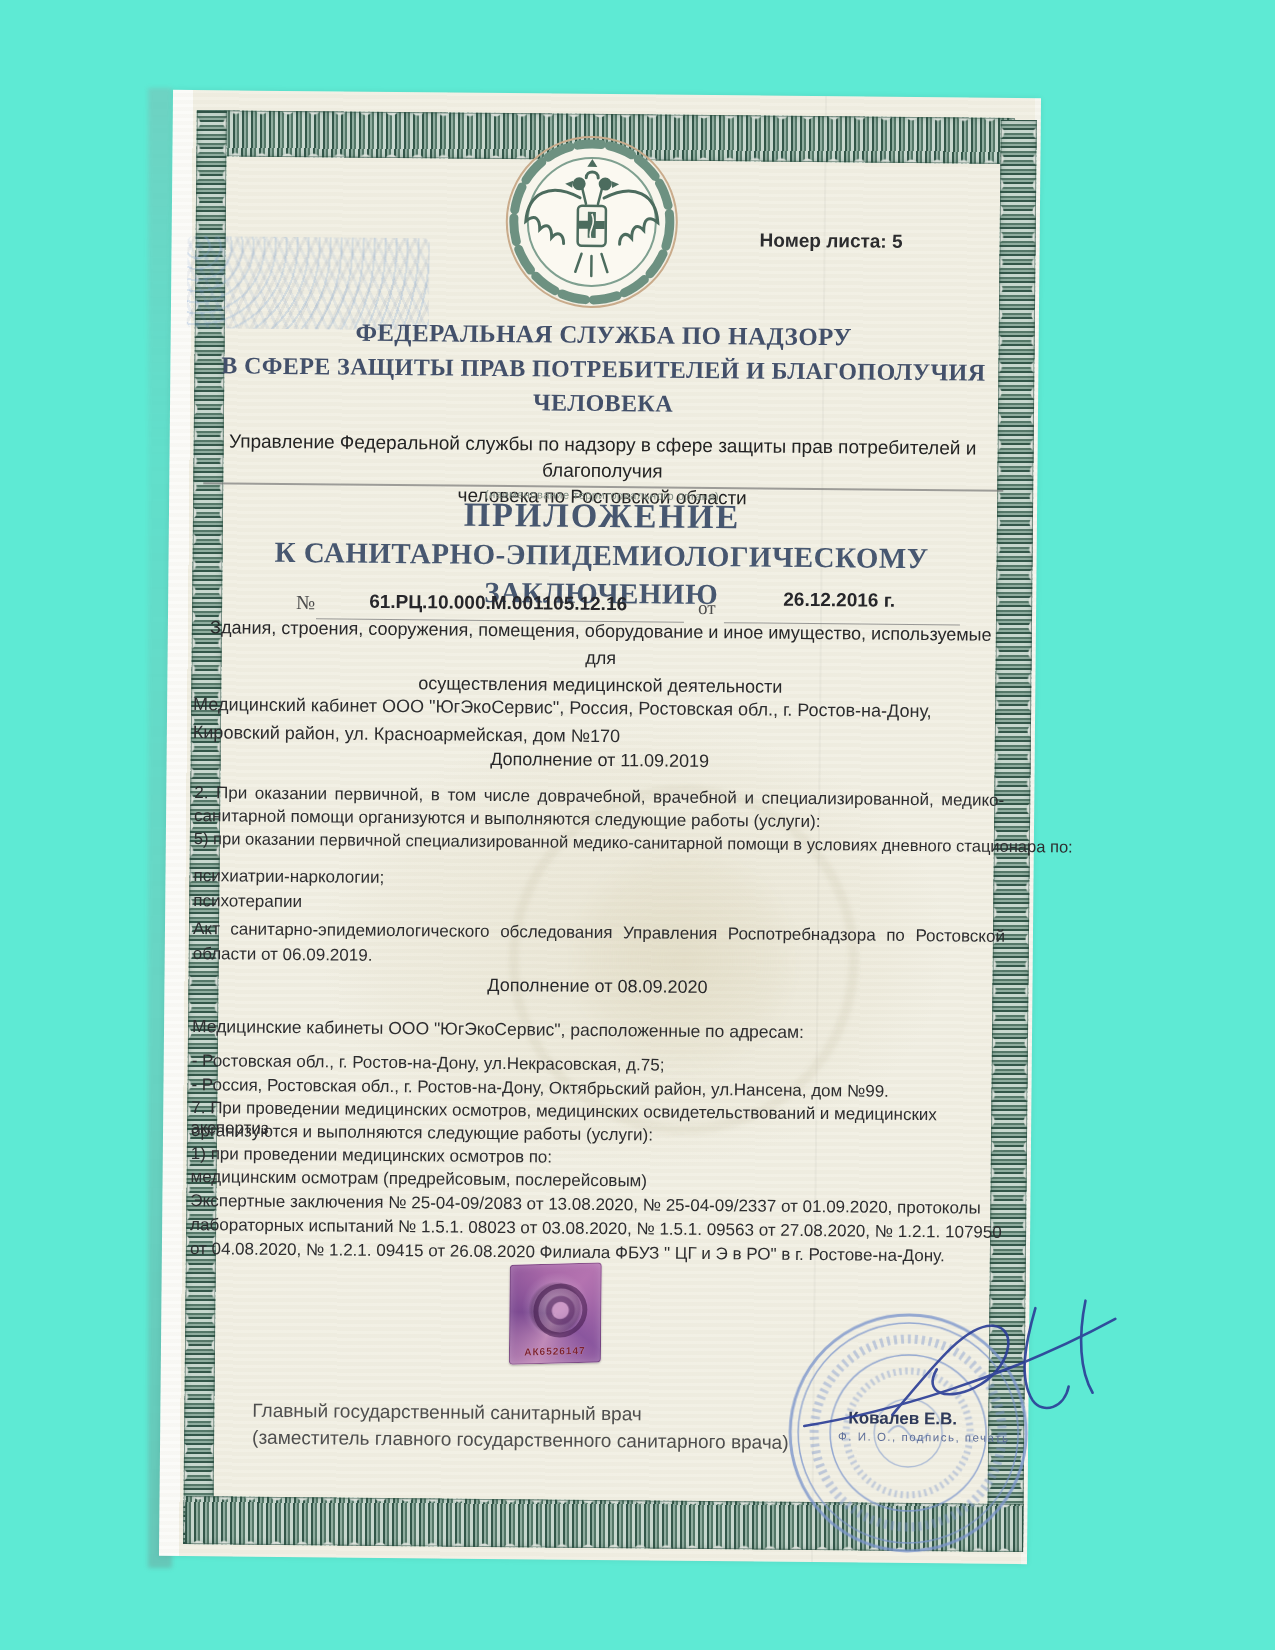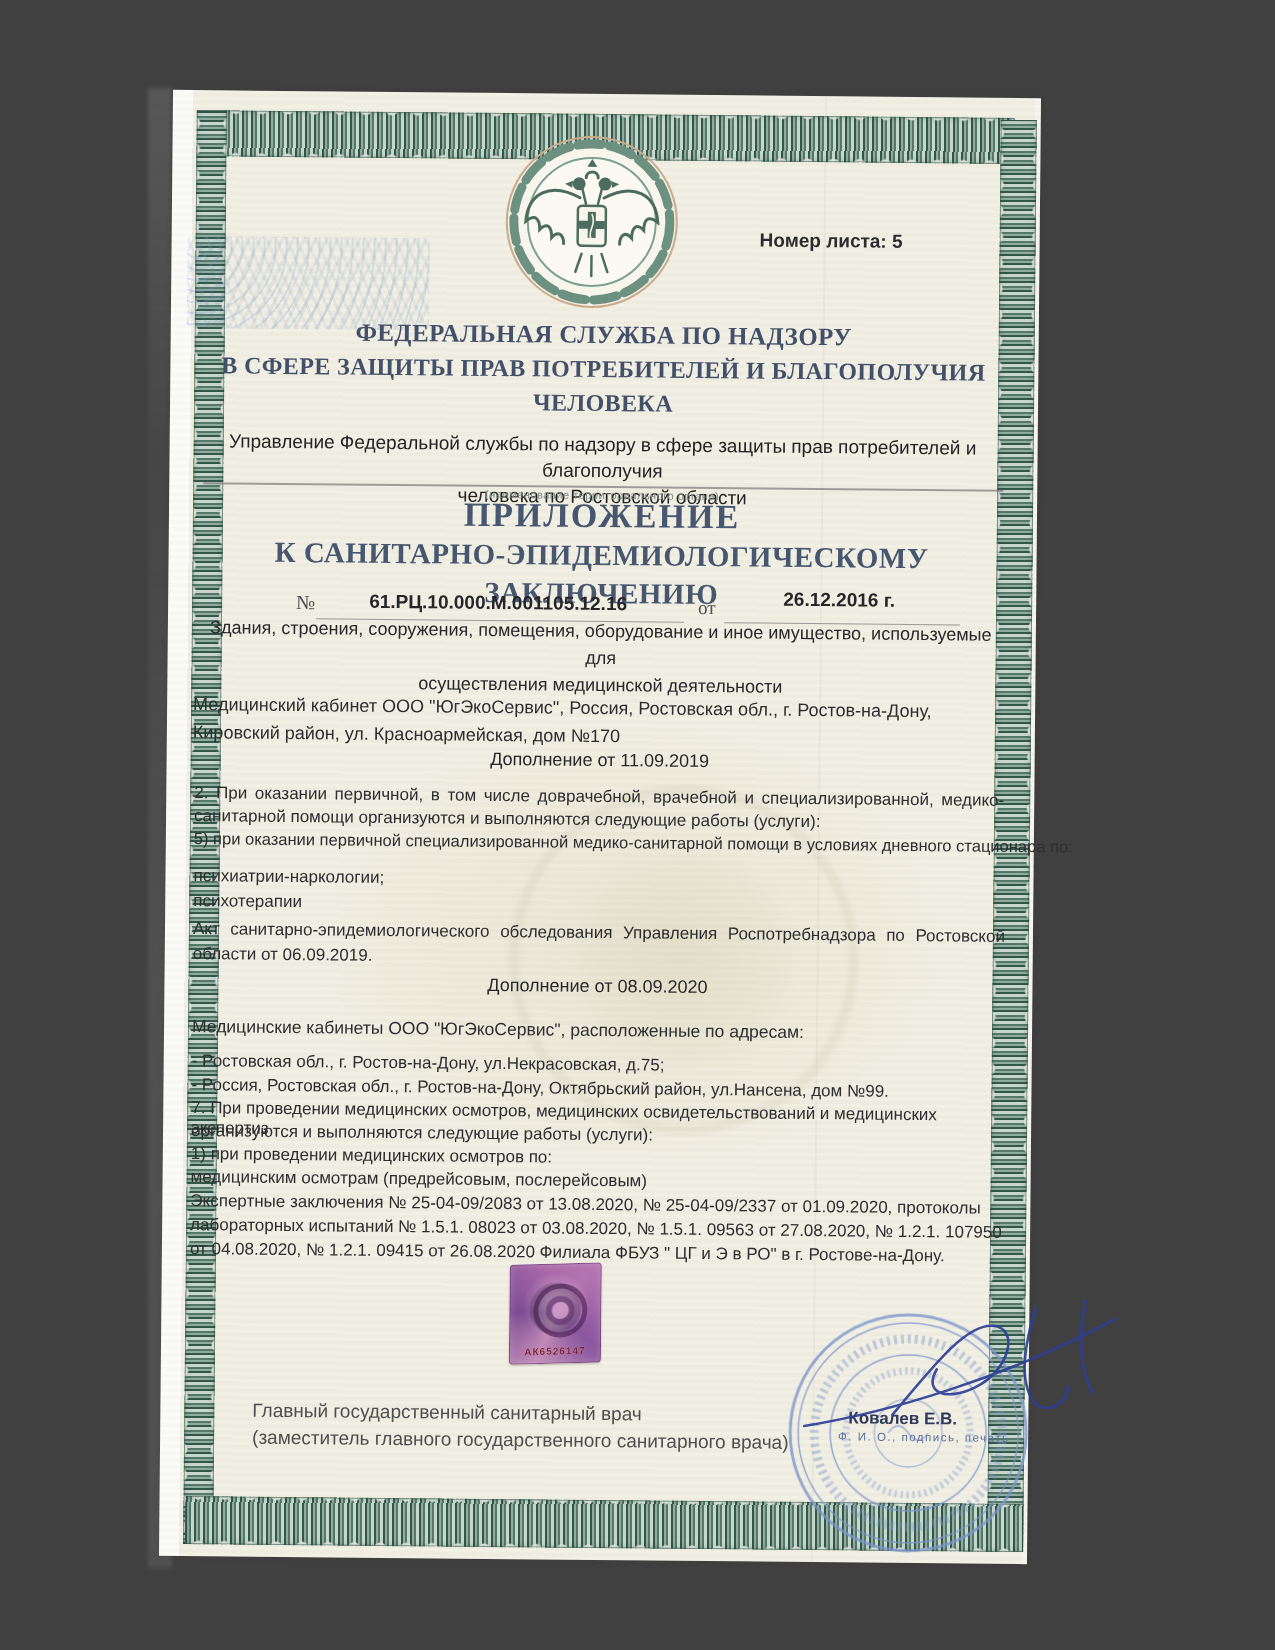--- a/index.html
+++ b/index.html
@@ -1,16 +1,16 @@
 <!DOCTYPE html>
 <html><head>
 <meta charset="utf-8">
 <style>
   html,body{margin:0;padding:0;background:#ffffff;}
-  .canvas{position:relative;width:1275px;height:1650px;background:#404040;overflow:hidden;
+  .canvas{position:relative;width:1275px;height:1650px;background:#5eead4;overflow:hidden;
           font-family:"Liberation Sans",sans-serif;color:#2e2e30;}
   .abs{position:absolute;}
   
   .scan-smudge{left:148px;top:88px;width:24px;height:1480px;
     background:linear-gradient(180deg,rgba(150,150,150,.28),rgba(130,130,130,.10) 25%,rgba(140,140,140,.22) 60%,rgba(120,120,120,.30));
     filter:blur(2px);}
   
   .sheet{left:166px;top:94px;width:868px;height:1466px;transform:rotate(.55deg);transform-origin:50% 50%;
     background:
       radial-gradient(420px 300px at 54% 58%, rgba(205,194,158,.20), rgba(205,194,158,.07) 60%, transparent 75%),

